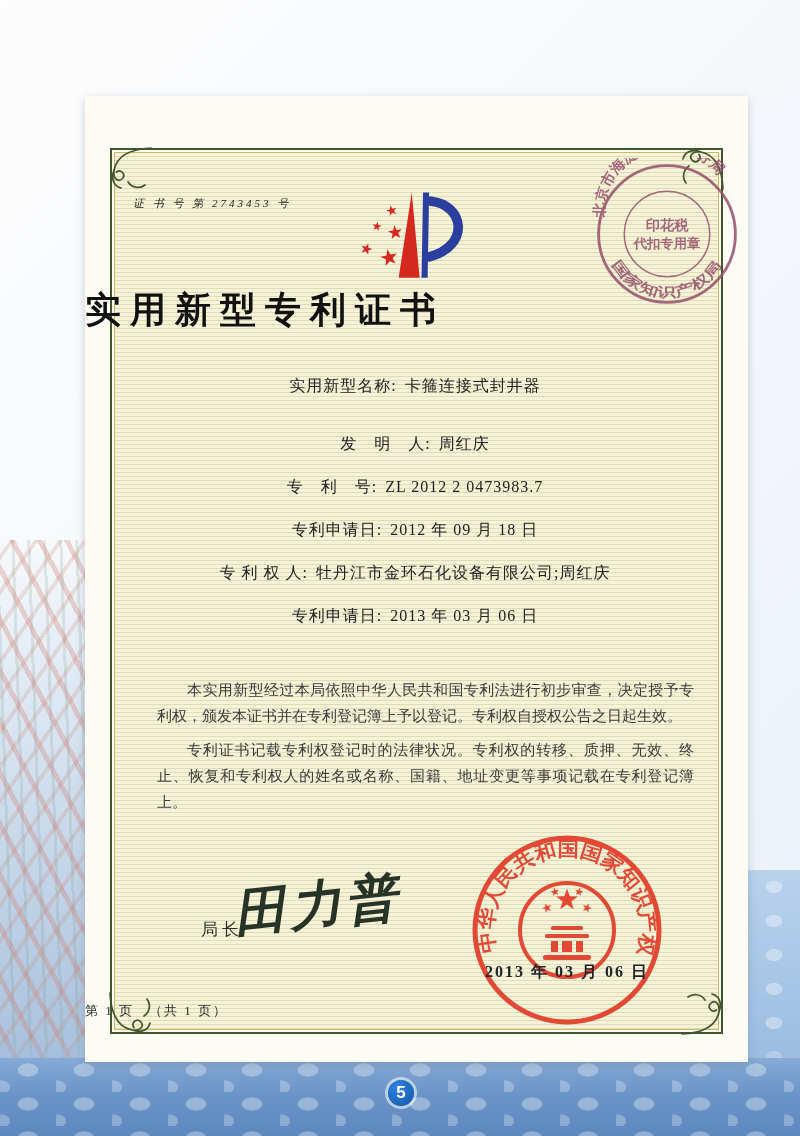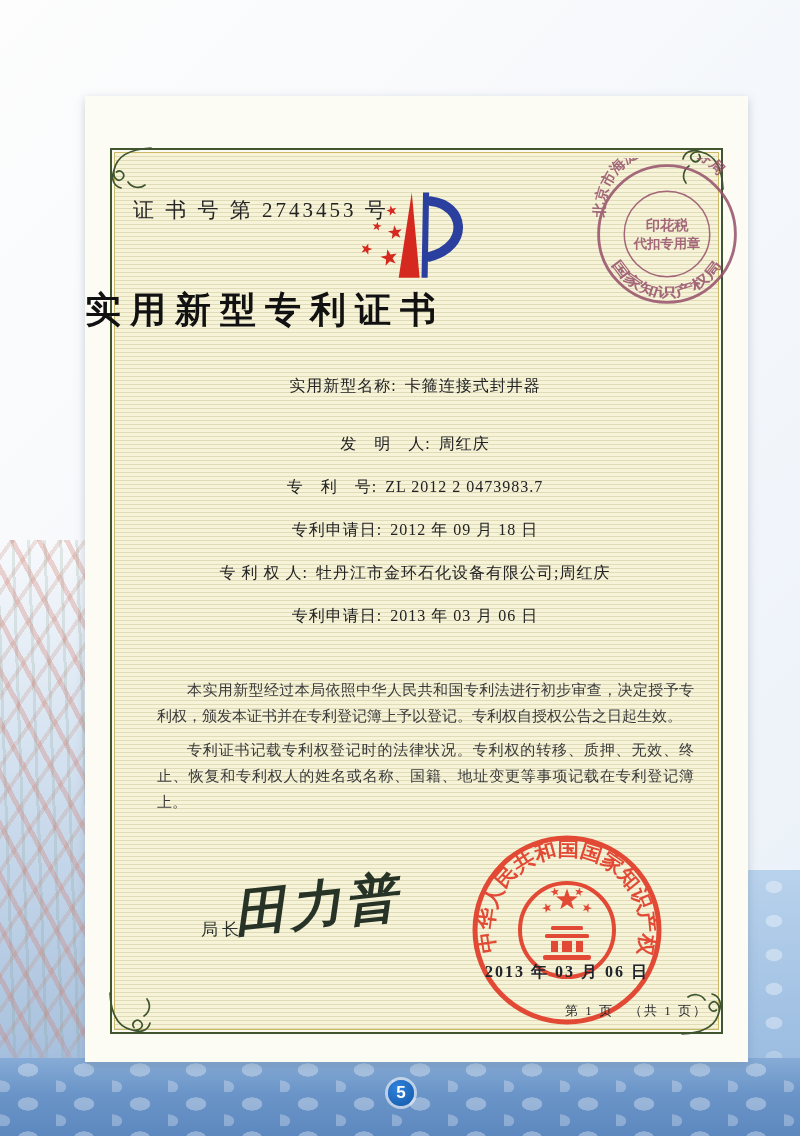--- a/index.html
+++ b/index.html
@@ -45,43 +45,43 @@
       repeating-linear-gradient(0deg, rgba(163,160,95,0.28) 0 1px, transparent 1px 4px),
       #f6f3d9;}
   .corner{position:absolute;width:46px;height:46px;z-index:2;}
   .corner svg{width:100%;height:100%;}
   .corner.tl{left:22px;top:49px;}
   .corner.tr{right:22px;top:49px;transform:rotate(90deg);}
   .corner.br{right:22px;bottom:25px;transform:rotate(180deg);}
   .corner.bl{left:22px;bottom:25px;transform:rotate(270deg);}
 
   
-  .cert-no{position:absolute;left:48px;top:100px;z-index:3;font-size:21px;
-    letter-spacing:3px;color:#232323;}
+  .cert-no{position:absolute;left:48px;top:100px;z-index:3;font-size:11px;
+    letter-spacing:3px;color:#232323;font-style:italic;}
   .logo{position:absolute;left:50%;top:88px;transform:translateX(-50%);z-index:3;
     width:122px;height:104px;}
   .tax-stamp{position:absolute;left:506px;top:62px;width:152px;height:152px;z-index:4;opacity:0.85;}
   .title{position:absolute;left:0;right:0;top:190px;z-index:3;text-align:left;
     font-size:36px;font-weight:bold;color:#111;letter-spacing:9px;}
   .fields{position:absolute;left:47px;right:50px;top:280px;z-index:3;text-align:center;}
   .field-row{font-size:16px;color:#222;margin-bottom:22px;letter-spacing:1px;}
   .field-row.first{margin-bottom:37px;}
   .field-value{margin-left:8px;}
   .paras{position:absolute;left:64px;right:46px;top:574px;z-index:3;
     font-size:15px;line-height:1.73;color:#3a3a3a;text-align:justify;}
   .paras p{margin:8px;text-indent:2em;}
   .director{position:absolute;left:116px;top:822px;z-index:3;font-size:17px;
     letter-spacing:4px;color:#2d332c;}
   .signature{position:absolute;left:148px;top:772px;z-index:4;width:220px;
     font-size:52px;font-style:italic;font-weight:bold;color:#263326;
     transform:rotate(-6deg);letter-spacing:4px;white-space:nowrap;}
   .seal{position:absolute;left:382px;top:734px;width:200px;height:200px;z-index:3;opacity:0.92;}
   .seal-date{position:absolute;left:362px;top:866px;width:240px;z-index:4;
     text-align:center;font-size:16px;font-weight:bold;color:#20242c;letter-spacing:2px;}
-  .footer{position:absolute;left:0;right:40px;top:906px;z-index:3;text-align:right;
+  .footer{position:absolute;left:0;right:40px;top:906px;z-index:3;text-align:left;
     font-size:13px;color:#2b2b2b;letter-spacing:2px;}
 </style>
 </head>
 <body>
 
 <div class="page">
 
   <div class="left-photo"></div>
   <div class="right-band"></div>
   <div class="bottom-haze"></div>

